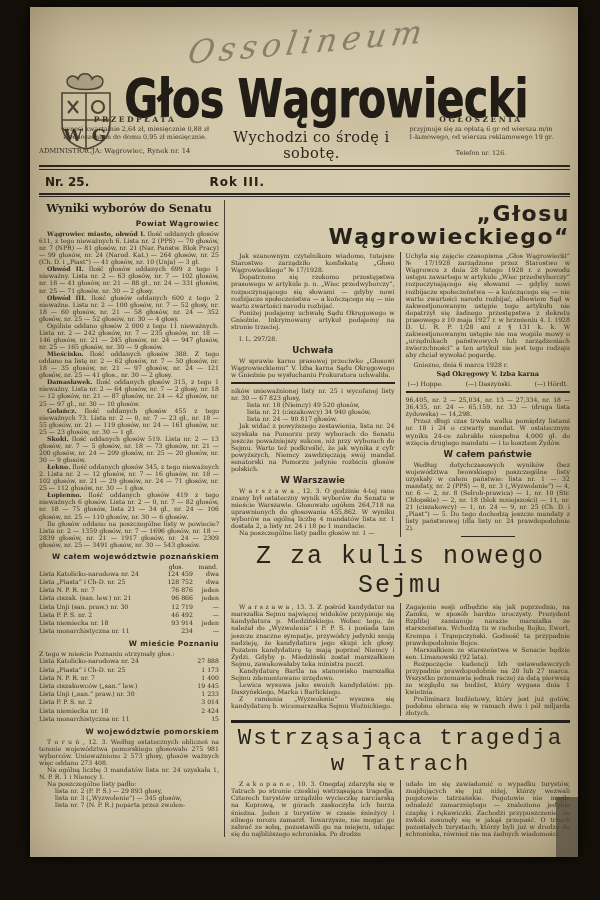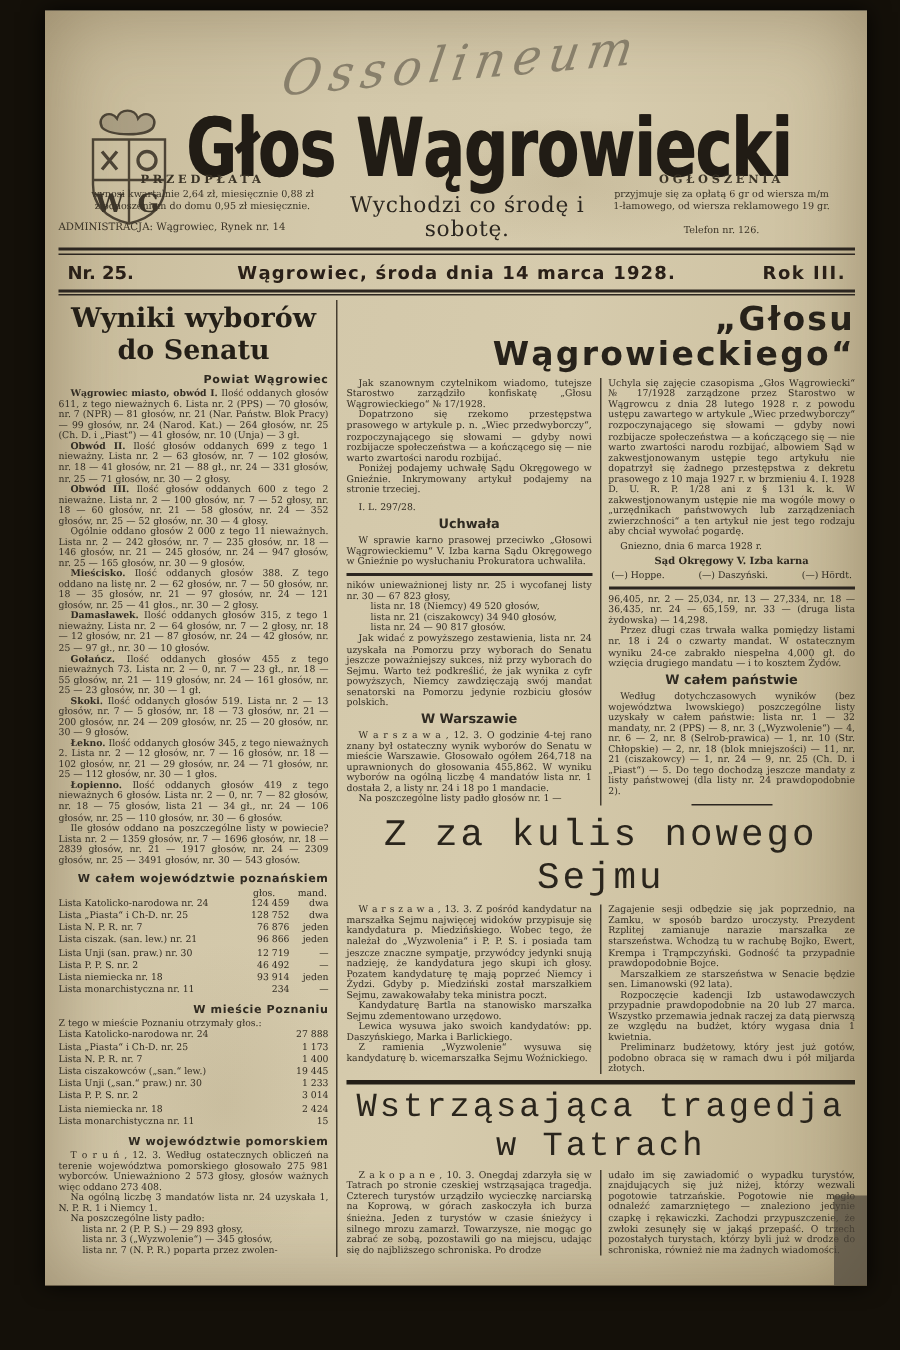--- a/index.html
+++ b/index.html
@@ -36,21 +36,21 @@
 .dateline { display:flex; align-items:baseline; padding:3px 6px 2px; font-family:"DejaVu Sans",sans-serif;
   font-size:12px; font-weight:bold; color:#2a2018; }
 .dl-issue { width:110px; }
 .dl-date { flex:1; text-align:center; letter-spacing:.8px; }
 .dl-year { width:110px; text-align:right; letter-spacing:1px; }
 
 .main { display:flex; margin-top:3px; }
 .col-left { width:186px; flex:none; padding-right:5px; padding-top:2px; border-right:1px solid #463e30; }
 .col-rest { flex:1; padding-left:6px; min-width:0; }
 
-.lc-head { font-size:18px; font-weight:bold; text-align:center; margin-bottom:3px; color:#241f17; }
+.lc-head { font-size:11px; font-weight:bold; text-align:center; margin-bottom:3px; color:#241f17; }
 .lc-sub { font-family:"DejaVu Sans",sans-serif; font-weight:bold; font-size:7.4px; text-align:right;
   margin:4px 0 2px; letter-spacing:.4px; }
 .col-left p, .tc p { font-size:6.2px; line-height:1.14; text-align:justify; text-indent:8px; color:#332d23; }
 .tblhead { display:flex; justify-content:flex-end; gap:15px; font-size:6.2px; padding-right:1px; }
 .lrow { display:flex; font-size:6.2px; line-height:1.32; }
 .lrow .n { flex:1; white-space:nowrap; overflow:hidden; }
 .lrow .v { width:34px; text-align:right; flex:none; }
 .lrow .m { width:26px; text-align:right; flex:none; }
 p.flist { text-indent:0; padding-left:16px; text-align:left; }
 p.noind { text-indent:0; }
@@ -111,21 +111,20 @@
         <div>przyjmuje się za opłatą 6 gr od wiersza m/m</div>
         <div>1-łamowego, od wiersza reklamowego 19 gr.</div>
         <div class="phone">Telefon nr. 126.</div>
       </div>
     </div>
   </div>
 
   <div class="ruled"></div>
   <div class="dateline">
     <span class="dl-issue">Nr. 25.</span>
-    <span class="dl-date">Wągrowiec, środa dnia 14 marca 1928.</span>
     <span class="dl-year">Rok III.</span>
   </div>
   <div class="ruled"></div>
 
   <div class="main">
 
     <div class="col-left">
       <div class="lc-head">Wyniki wyborów do Senatu</div>
       <div class="lc-sub">Powiat Wągrowiec</div>
       <p><b>Wągrowiec miasto, obwód I.</b><span> Ilość oddanych głosów 611, z tego nieważnych 6. Lista nr. 2 (PPS) — 70 głosów, nr. 7 (NPR) — 81 głosów, nr. 21 (Nar. Państw. Blok Pracy) — 99 głosów, nr. 24 (Narod. Kat.) — 264 głosów, nr. 25 (Ch. D. i „Piast“) — 41 głosów, nr. 10 (Unja) — 3 gł.</span></p>

